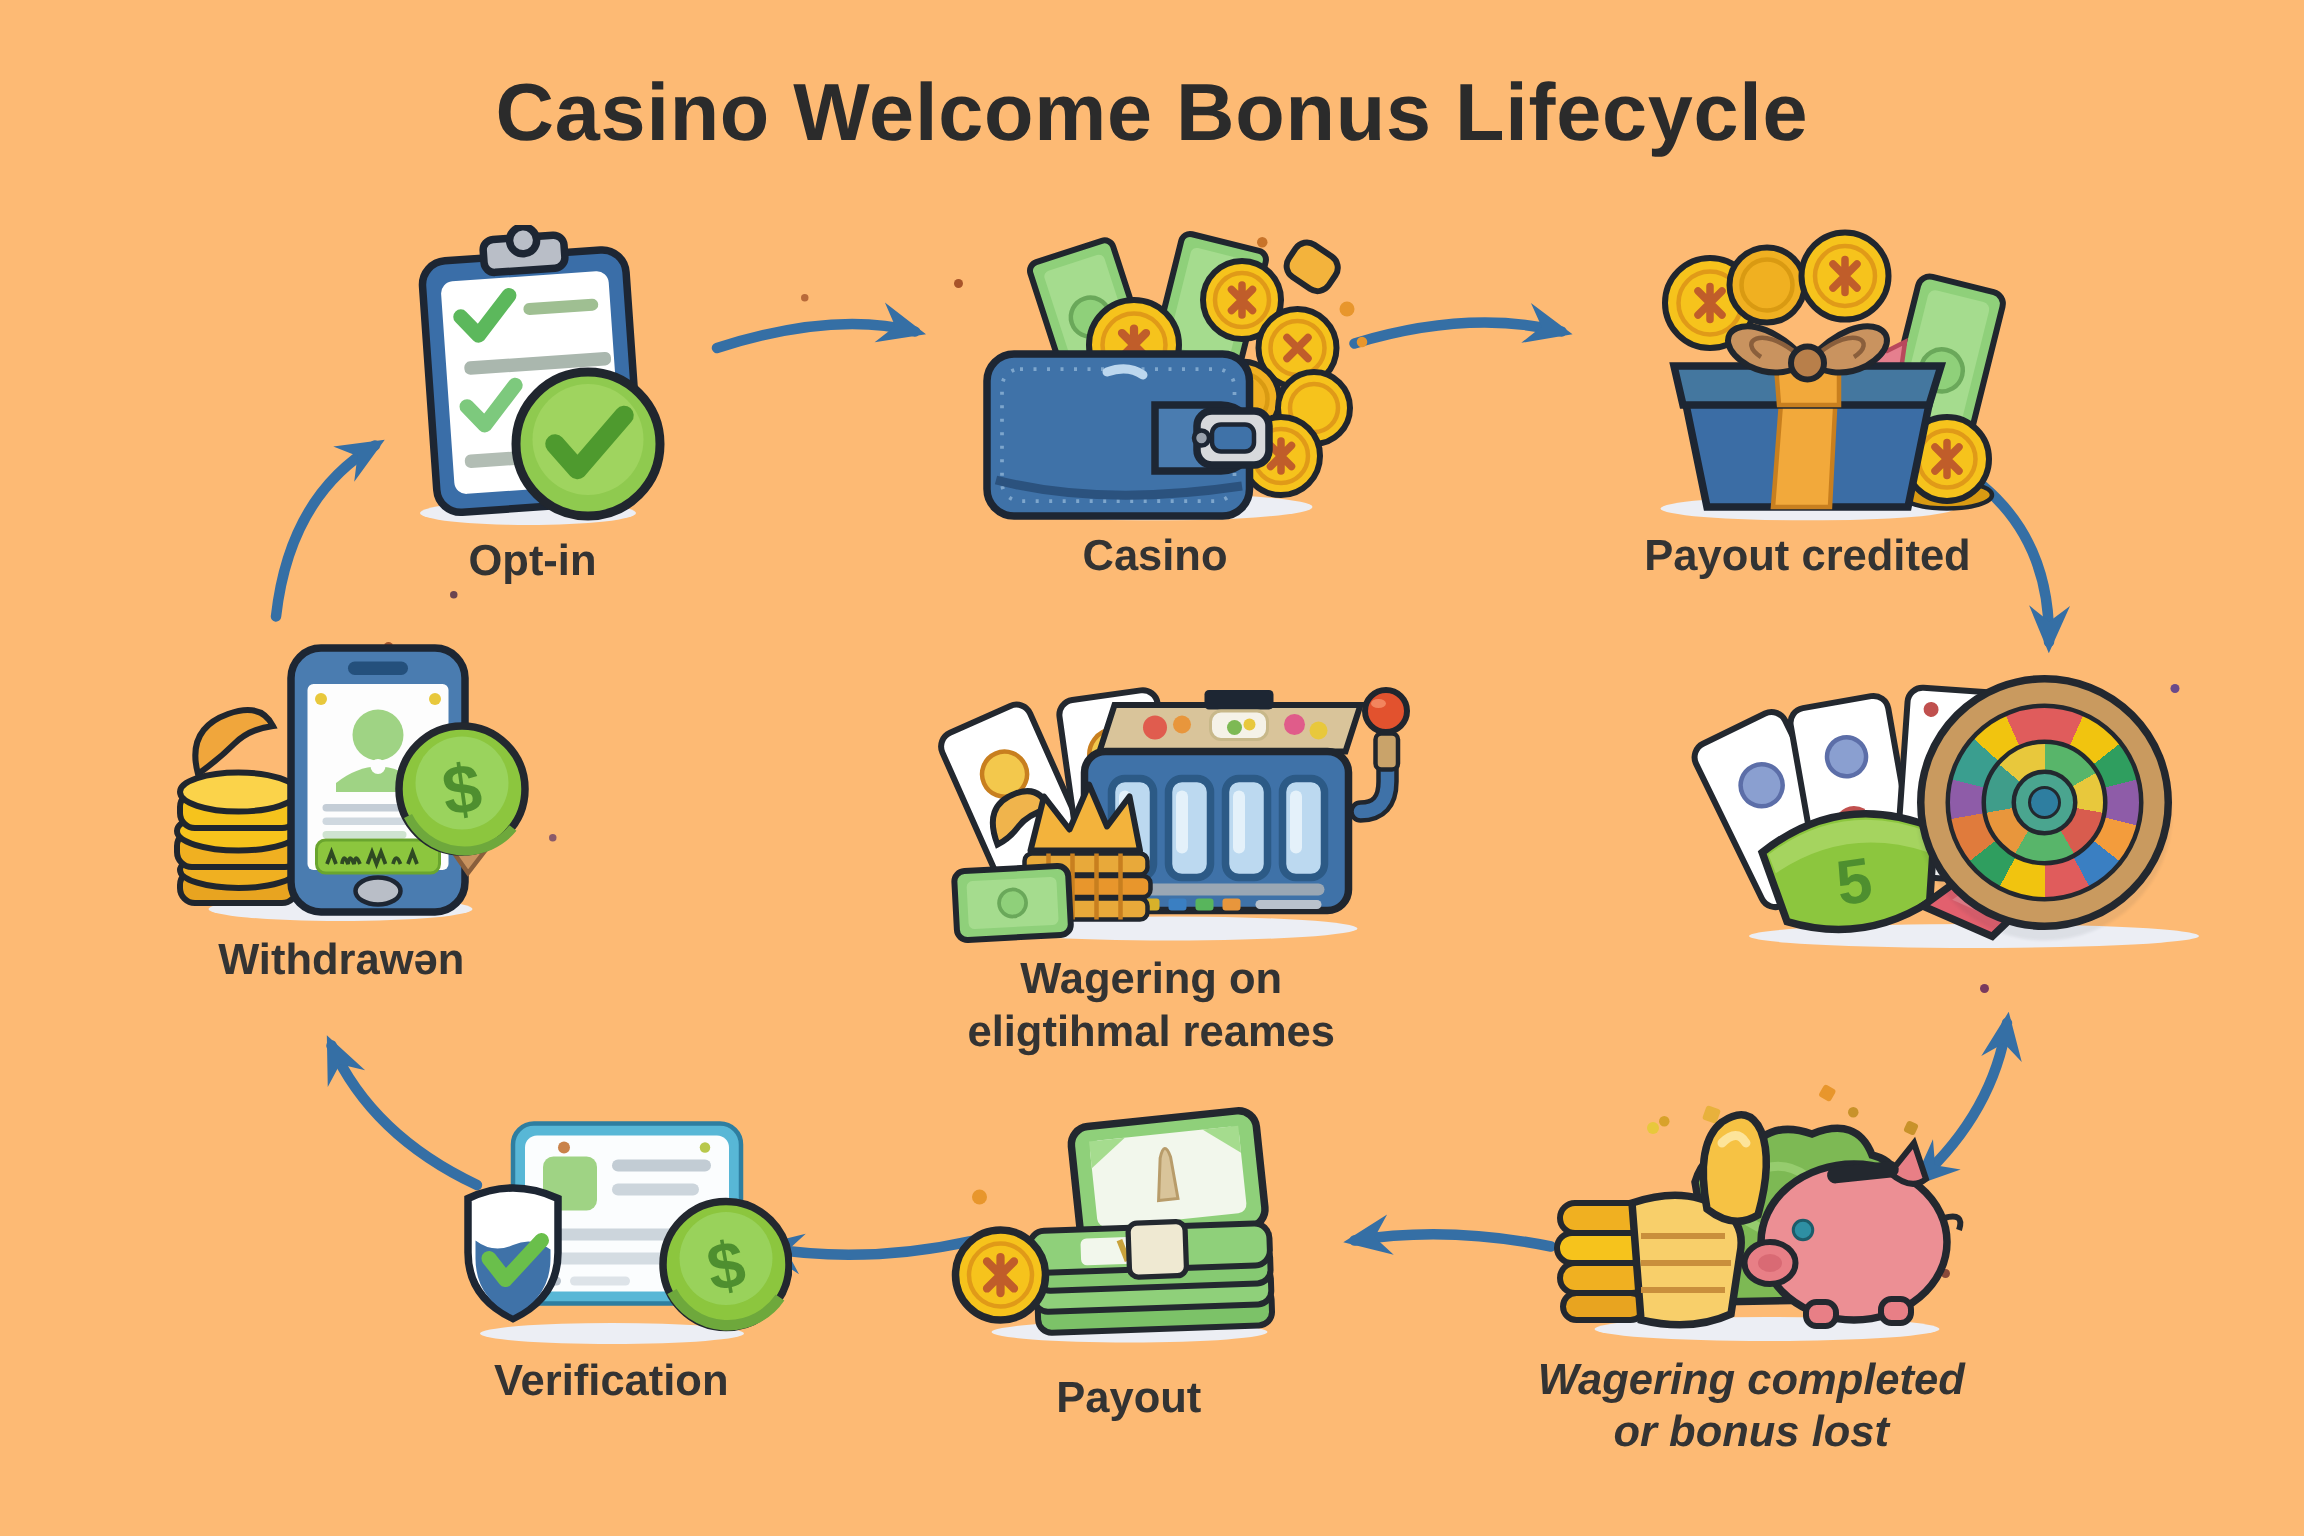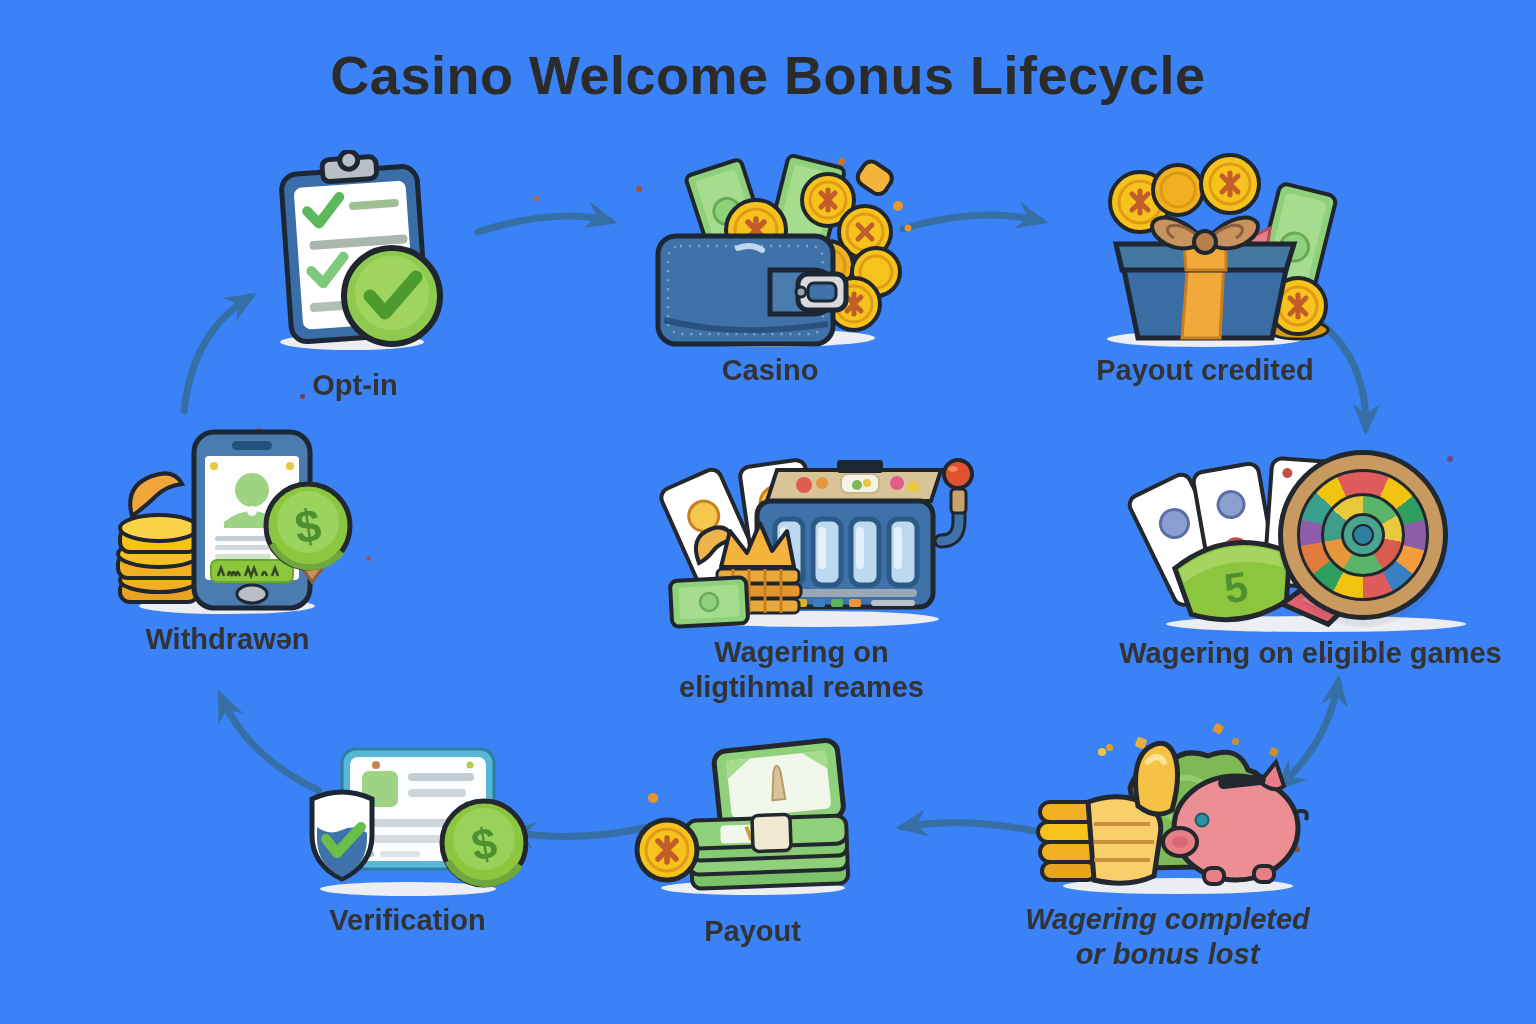--- a/index.html
+++ b/index.html
@@ -1,29 +1,29 @@
 <!DOCTYPE html>
 <html><head>
 <meta charset="utf-8">
 <style>
   html,body{margin:0;padding:0;background:#ffffff;}
-  .canvas{position:relative;width:1536px;height:1024px;background:#3b82f6;overflow:hidden;
+  .canvas{position:relative;width:1536px;height:1024px;background:#fdba74;overflow:hidden;
           font-family:"Liberation Sans",sans-serif;}
   .title{position:absolute;top:44px;left:0;width:100%;text-align:center;
          font-size:54px;font-weight:800;color:#2b2b2b;letter-spacing:.5px;}
   .arrows{position:absolute;left:0;top:0;}
   .node{position:absolute;display:flex;flex-direction:column;align-items:center;}
   .node .icon{position:relative;}
   .node .label{font-size:29px;font-weight:800;color:#333333;text-align:center;
                white-space:pre-line;line-height:1.22;margin-top:2px;}
-  #n-optin{left:205px;top:150px;width:300px;gap:12px;}
+  #n-optin{left:205px;top:150px;width:300px;}
   #n-deposit{left:615px;top:142px;width:310px;}
   #n-bonus{left:1055px;top:140px;width:300px;}
   #n-wag-right{left:1085px;top:442px;width:451px;}
-  #n-center{left:629px;top:443px;width:345px;align-items:center;}
+  #n-center{left:595px;top:443px;width:345px;align-items:center;}
   #n-withdraw{left:90px;top:404px;width:275px;}
   #n-verif{left:285px;top:735px;width:245px;}
   #n-payout{left:625px;top:732px;width:255px;gap:12px;}
   #n-wagcomp{left:975px;top:710px;width:385px;font-style:italic;}
   
   .icon-cr{width:450px;height:192px;position:relative;}
   .wheel{position:absolute;left:192px;top:8px;width:160px;height:160px;border-radius:50%;
          background:#c99a5f;border:5px solid #23282f;box-shadow:0 7px 2px rgba(40,50,70,.08);}
   .wheel-seg{position:absolute;inset:14px;border-radius:50%;border:3px solid #23282f;
     background:conic-gradient(#e05c5c 0 24deg,#f1c40f 24deg 52deg,#2f9e5f 52deg 76deg,
@@ -231,21 +231,20 @@
           <path d="M216 156 l18 -10 l20 9 l-17 13 z" fill="#ea7f8a"></path>
         </g>
       </svg>
       <div class="wheel">
         <div class="wheel-seg"></div>
         <div class="wheel-seg2"></div>
         <div class="wheel-hub"></div>
         <div class="wheel-hub2"></div>
       </div>
     </div>
-    <div class="label">Wagering on eligible games</div>
   </div>
 
   <div class="node" id="n-center">
     <div class="icon">
       <svg width="345" height="186" viewBox="0 0 345 186">
         <ellipse cx="185" cy="176" rx="125" ry="8" fill="#eceef4"></ellipse>
         <g transform="rotate(-24 80 85)">
           <rect x="48" y="32" width="64" height="112" rx="10" fill="#ffffff" stroke="#23282f" stroke-width="4"></rect>
           <circle cx="80" cy="72" r="15" fill="#f3c84c" stroke="#c87f1f" stroke-width="3"></circle>
           <path d="M80 88 l-2 12" stroke="#c0504e" stroke-width="4"></path>

